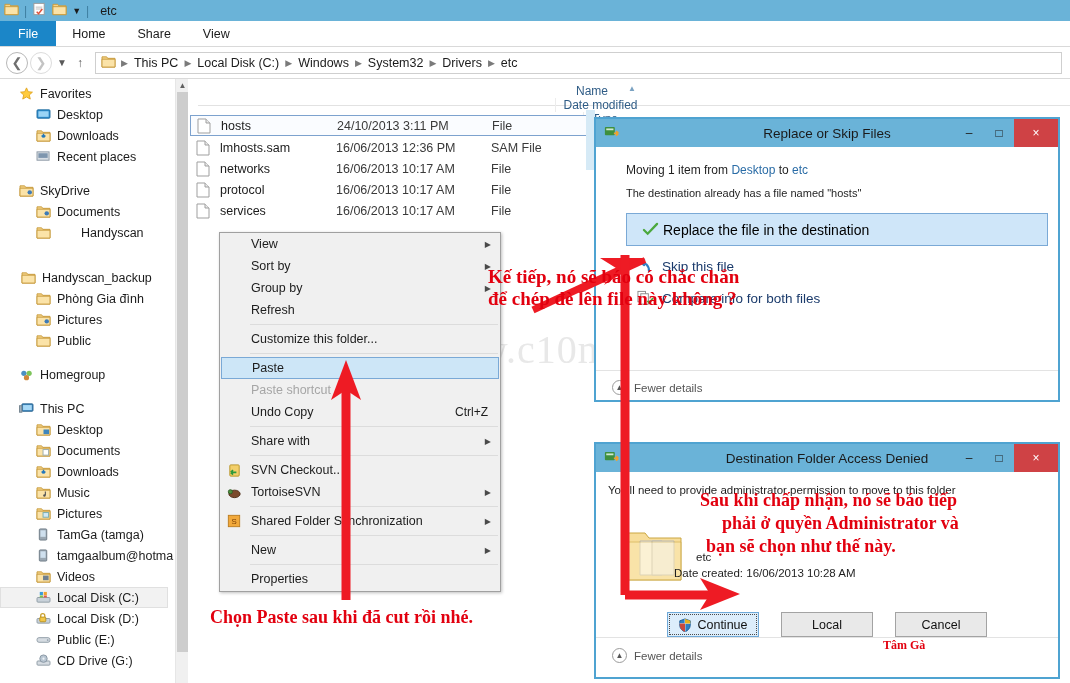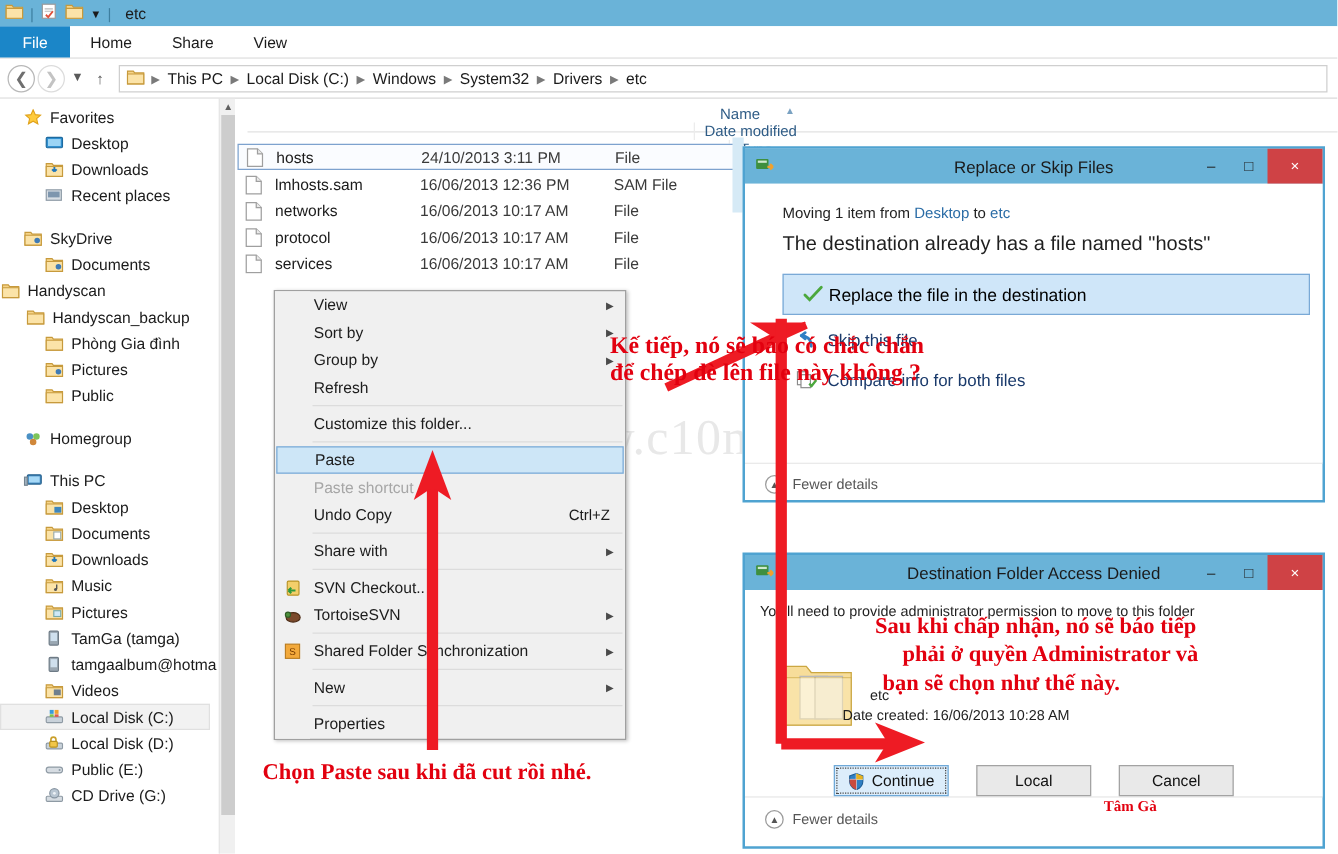--- a/index.html
+++ b/index.html
@@ -114,21 +114,21 @@
   .wb.close { background:#cf4245; color:#fff; width:44px; }
   .dlg-body { background:#fff; }
   .dlg-foot { border-top:1px solid #e3e3e3; height:34px; display:flex; align-items:center; padding-left:16px; }
   .fewer { display:flex; align-items:center; font-size:11.5px; color:#555; }
   .chev { width:15px; height:15px; border-radius:50%; border:1px solid #9b9b9b; display:flex; align-items:center; justify-content:center; font-size:8px; color:#555; margin-right:7px; }
 
   
   #dlg1 { left:594px; top:117px; width:466px; height:285px; }
   .d1-line1 { font-size:12px; color:#1f1f1f; padding:16px 0 0 30px; }
   .lnk { color:#2a6ca6; }
-  .d1-line2 { font-size:16px; color:#1f1f1f; padding:10px 0 0 30px; }
+  .d1-line2 { font-size:11px; color:#1f1f1f; padding:10px 0 0 30px; }
   .opt-sel {
     margin:14px 10px 0 30px; height:33px; background:#cfe6f9; border:1px solid #7aa9d6;
     display:flex; align-items:center; padding-left:10px;
   }
   .opt { display:flex; align-items:center; margin:12px 0 0 38px; font-size:13.5px; color:#1a3a6b; }
   .opt .oic { width:22px; display:flex; align-items:center; justify-content:center; margin-right:6px; }
   .opt-sel-label { font-size:14px; color:#000000; }
 
   
   #dlg2 { left:594px; top:442px; width:466px; height:237px; }
@@ -269,30 +269,30 @@
     <div class="sb-item" style="padding-left:35px;">
       <span class="sb-ic">
           <svg width="15" height="13" viewBox="0 0 16 14">
             <path d="M1 2h5l1.2 1.6H15V13H1z" fill="#f6d488" stroke="#c79a3c"></path>
             <path d="M1 4.5h14V13H1z" fill="#fbe3a8" stroke="#c79a3c"></path>
             <circle cx="11.5" cy="9" r="2.4" fill="#3f7bb6"></circle>
           </svg>
         </span>
       <span>Documents</span>
     </div>
-    <div class="sb-item" style="">
+    <div class="sb-item" style="padding-left:35px;gap:24px;">
       <span class="sb-ic">
           <svg width="15" height="13" viewBox="0 0 16 14">
             <path d="M1 2h5l1.2 1.6H15V13H1z" fill="#f6d488" stroke="#c79a3c"></path>
             <path d="M1 4.5h14V13H1z" fill="#fbe3a8" stroke="#c79a3c"></path>
           </svg>
         </span>
       <span>Handyscan</span>
     </div>
-    <div class="sb-item" style="padding-left:20px;">
+    <div class="sb-item" style="padding-left:20px;margin-top:24px;">
       <span class="sb-ic">
           <svg width="15" height="13" viewBox="0 0 16 14">
             <path d="M1 2h5l1.2 1.6H15V13H1z" fill="#f6d488" stroke="#c79a3c"></path>
             <path d="M1 4.5h14V13H1z" fill="#fbe3a8" stroke="#c79a3c"></path>
           </svg>
         </span>
       <span>Handyscan_backup</span>
     </div>
     <div class="sb-item" style="padding-left:35px;">
       <span class="sb-ic">

